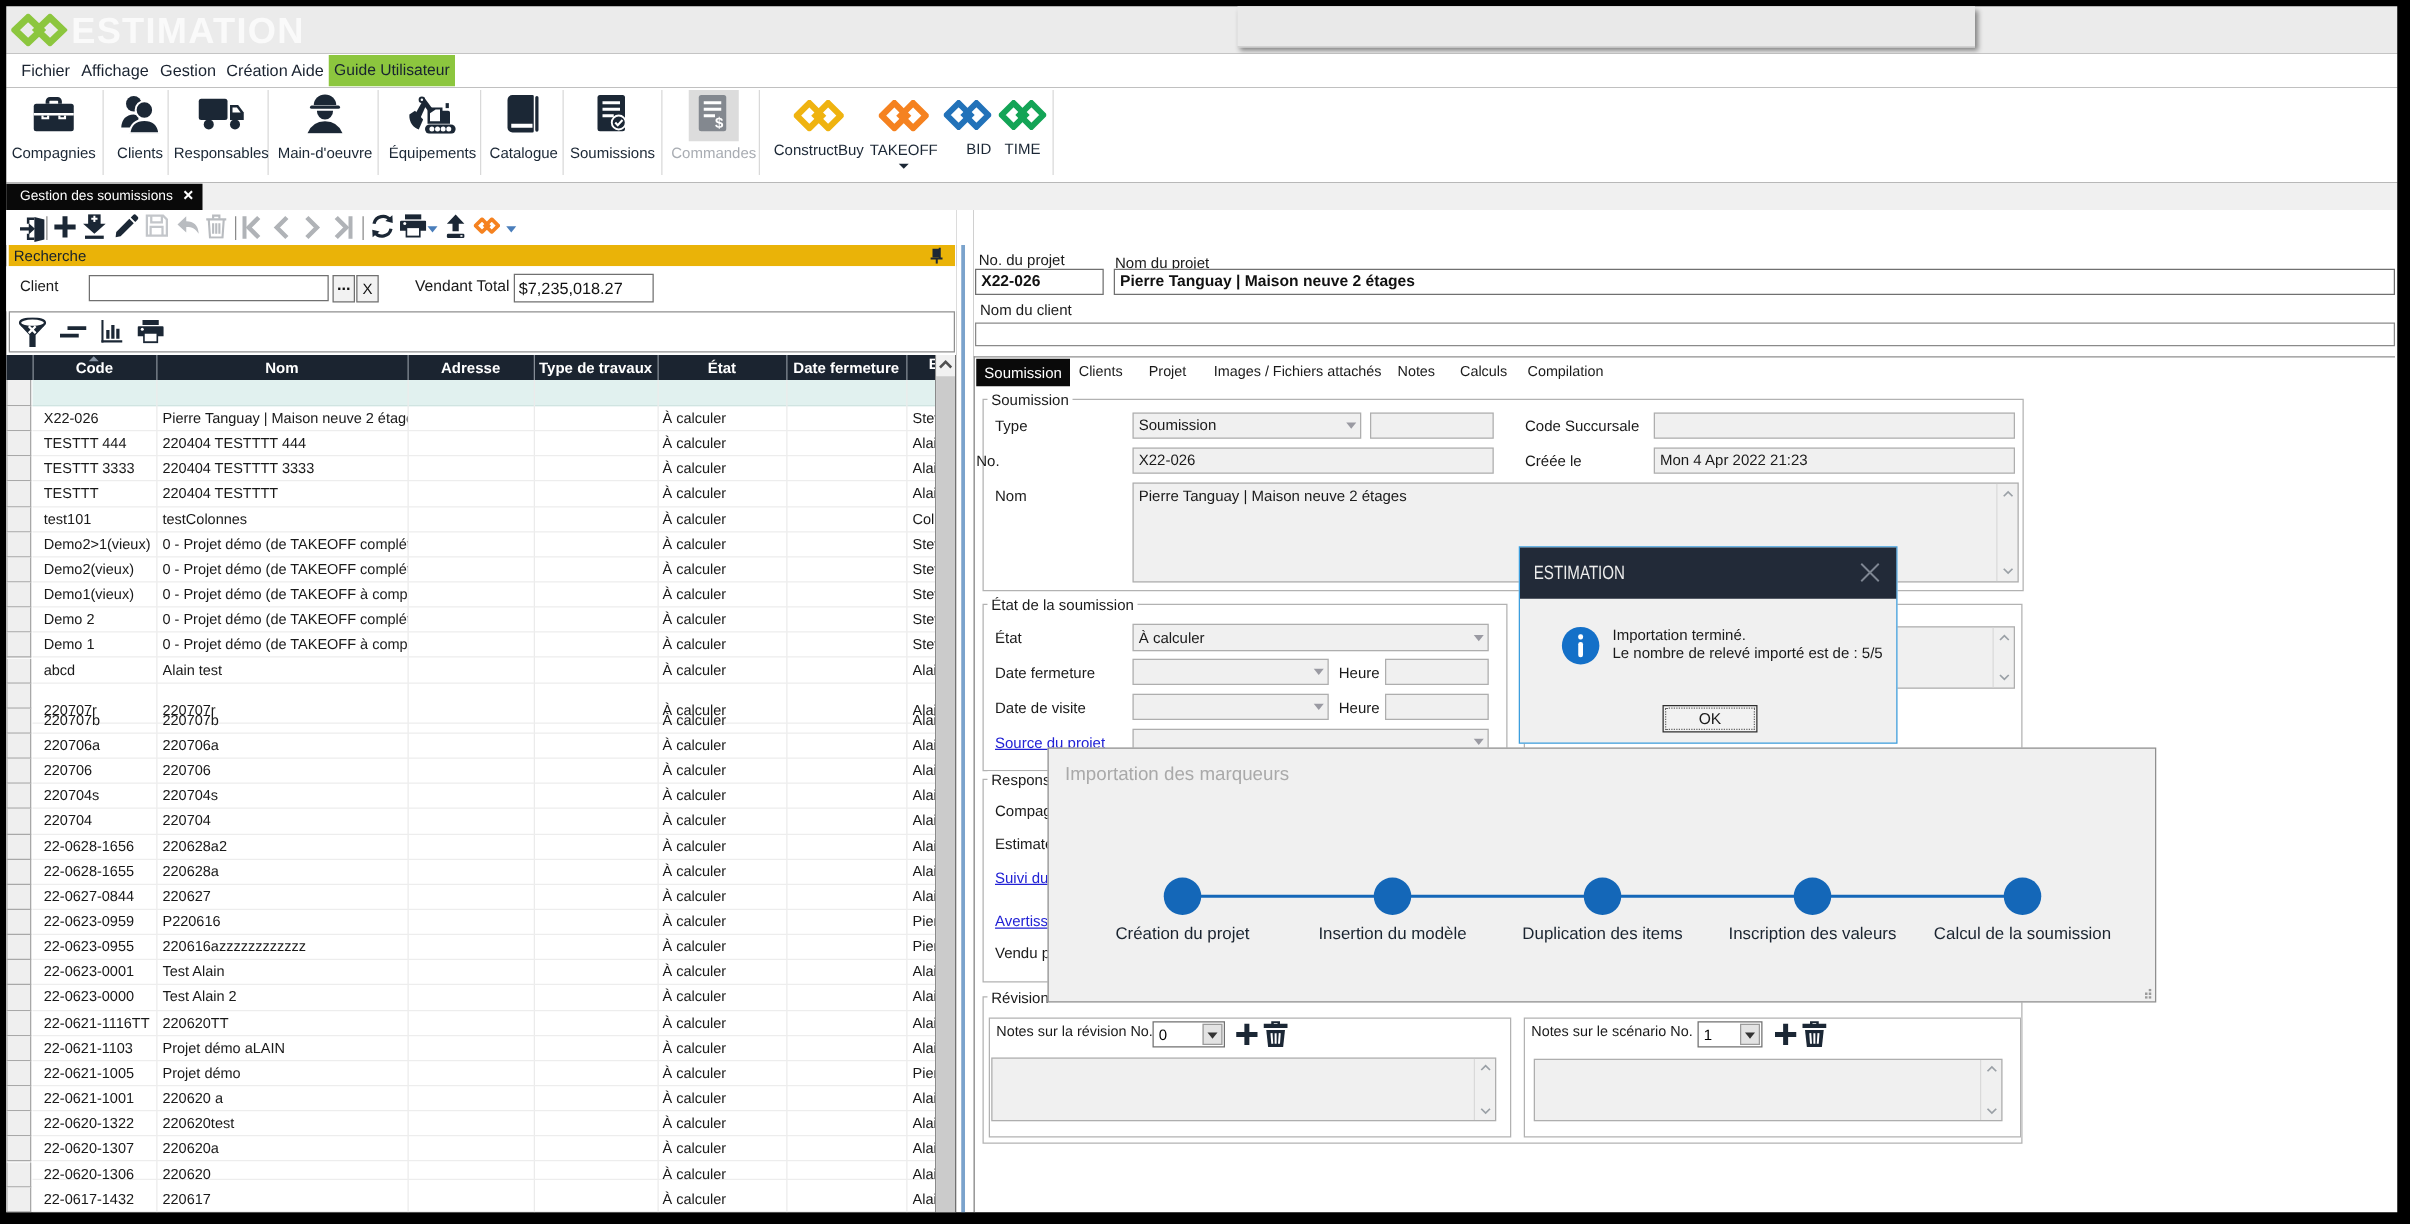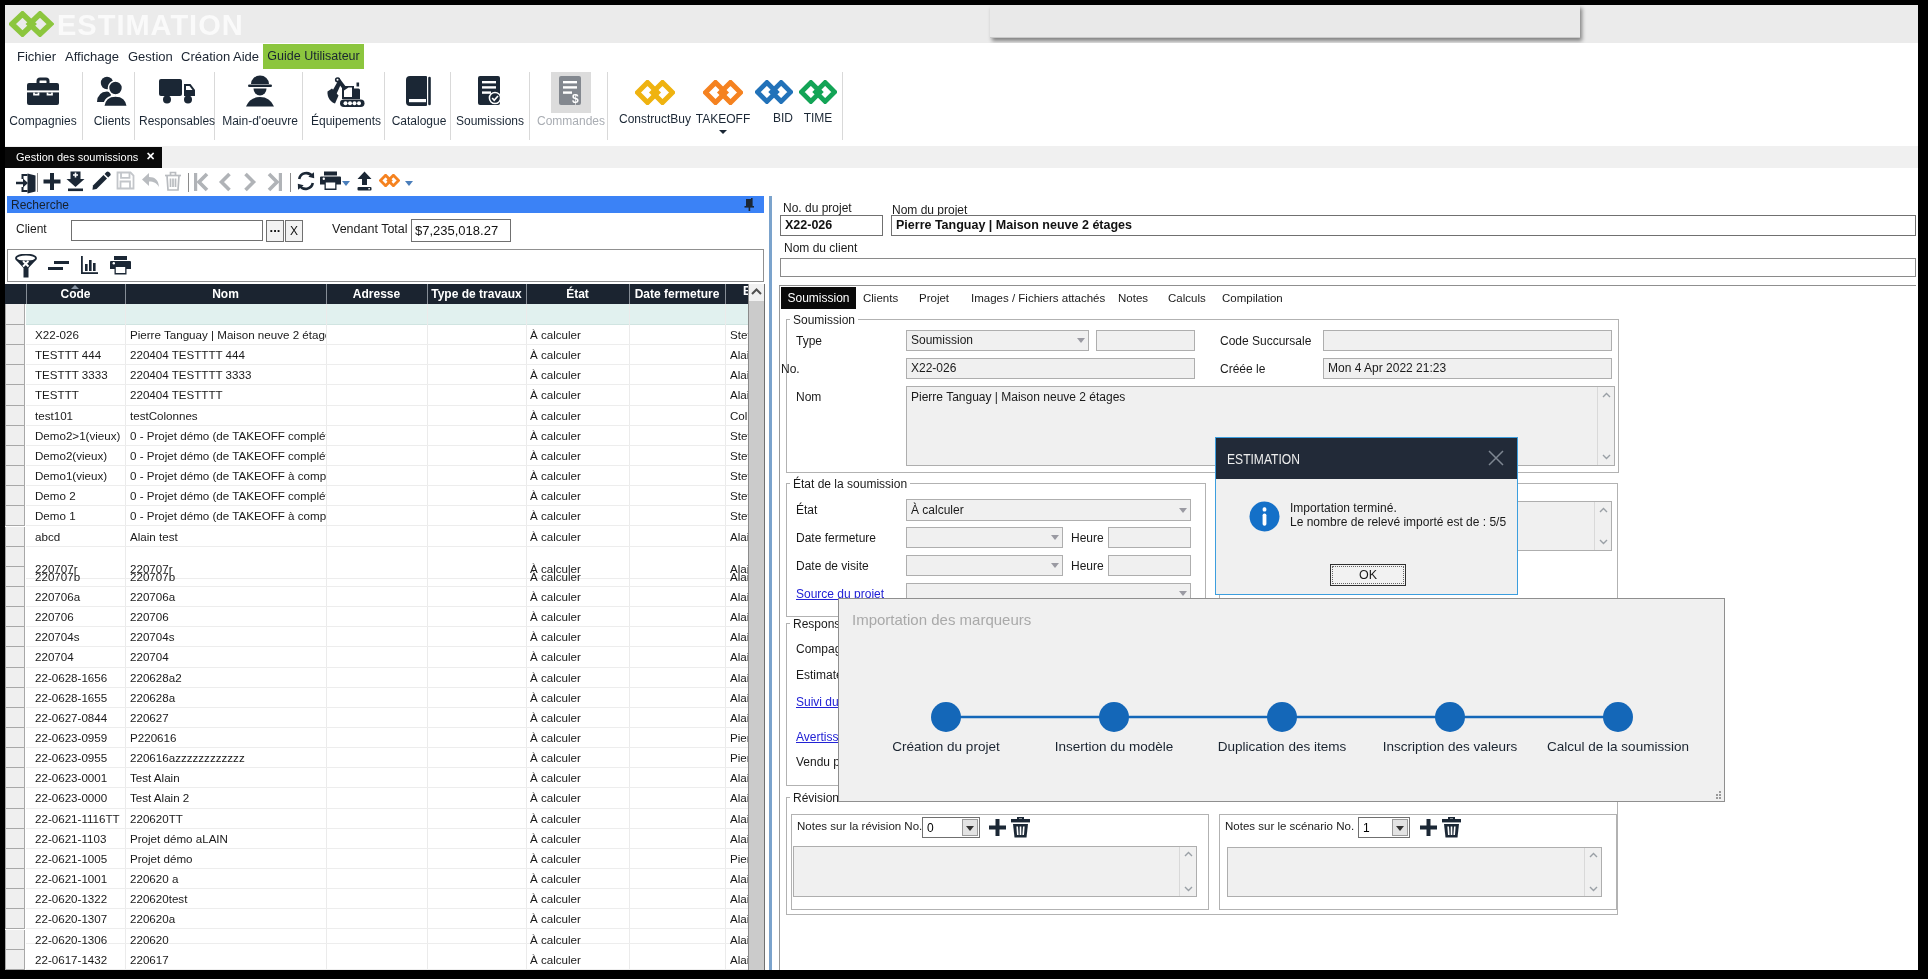--- a/index.html
+++ b/index.html
@@ -22,21 +22,21 @@
 #tab1 span.t { position:absolute; left:11px; top:4px; }
 #tab1 span.x { position:absolute; left:141px; top:3px; font-size:11px; font-weight:bold; }
 #leftpanel { left:5px; top:168px; width:760px; height:802px; background:#fff; }
 #rightpanel { left:779px; top:168px; width:1139px; height:802px; background:#fff; }
 #splitter { left:769px; top:196px; width:3px; height:774px; background:#7ba3cc; }
 #blackbottom { left:0; top:970px; width:1928px; height:9px; background:#000; }
 #blackright { left:1918px; top:0; width:10px; height:979px; background:#000; }
 
 
 #tb2 { left:0; top:0; width:760px; height:28px; background:#fff; }
-#recherche { left:2px; top:28px; width:757px; height:17px; background:#3b82f6; font-size:12px; color:#16202c; }
+#recherche { left:2px; top:28px; width:757px; height:17px; background:#eab308; font-size:12px; color:#16202c; }
 #clientrow { left:0; top:45px; width:760px; height:36px; background:#fff; }
 #filterbar { left:2px; top:81px; width:757px; height:33px; background:#fff; border:1px solid #909090; }
 .inpt { position:absolute; background:#fff; border:1px solid #707070; font-size:13px; color:#111; }
 .vline { position:absolute; width:1px; background:#ebebeb; }
 .row { position:absolute; left:21px; width:722px; border-bottom:1px solid #ededed; font-size:11.6px; color:#191919; }
 .row .c1 { position:absolute; left:9px; top:3px; }
 .row .c2 { position:absolute; left:104px; top:3px; width:196px; overflow:hidden; white-space:nowrap; }
 .row .c5 { position:absolute; left:504px; top:3px; }
 .row .c7 { position:absolute; left:704px; top:3px; width:39px; overflow:hidden; white-space:nowrap; }
 .rowhdr { position:absolute; left:0; width:20px; background:#efefef; border:1px solid #a8a8a8; border-top:none; }
@@ -339,21 +339,21 @@
           <rect x="4.6" y="9" width="1.6" height="4"></rect>
         </g>
       </svg>
   </div>
   <div id="clientrow" class="abs">
     <span class="rlabel" style="left:11px;top:9px;">Client</span>
     <div class="inpt" style="left:66px;top:7px;width:192px;height:21px;"></div>
     <div class="inpt" style="left:261px;top:7px;width:18px;height:22px;background:#f2f2f2;text-align:center;line-height:14px;font-weight:bold;">...</div>
     <div class="inpt" style="left:280px;top:7px;width:18px;height:22px;background:#f2f2f2;text-align:center;line-height:20px;font-size:12px;">X</div>
     <span class="rlabel" style="left:327px;top:9px;font-size:12.5px;">Vendant Total</span>
-    <div class="inpt" style="left:406px;top:6px;width:100px;height:23px;line-height:21px;padding-left:3px;">$7,235,018.27</div>
+    <div class="inpt" style="left:406px;top:6px;width:112px;height:23px;line-height:21px;padding-left:3px;">$7,235,018.27</div>
   </div>
   <div id="filterbar" class="abs">
     <svg class="abs" style="left:7px;top:4px;" width="22" height="24" viewBox="0 0 22 24">
         <ellipse cx="11" cy="4.2" rx="10" ry="3.6" fill="none" stroke="#1b2735" stroke-width="1.8"></ellipse>
         <path d="M1.5 6.5 L8.5 14 v9.5 h5 V14 L20.5 6.5 z" fill="#1b2735"></path>
         <path d="M8 12.5 l5.5-5.5 M13.5 12.5 L8 7" stroke="#fff" stroke-width="1.9"></path>
       </svg>
     <g></g>
     <div class="abs" style="left:46px;top:11px;width:15px;height:3.4px;background:#1b2735;"></div>
     <div class="abs" style="left:40px;top:16.5px;width:15px;height:3.4px;background:#1b2735;"></div>

